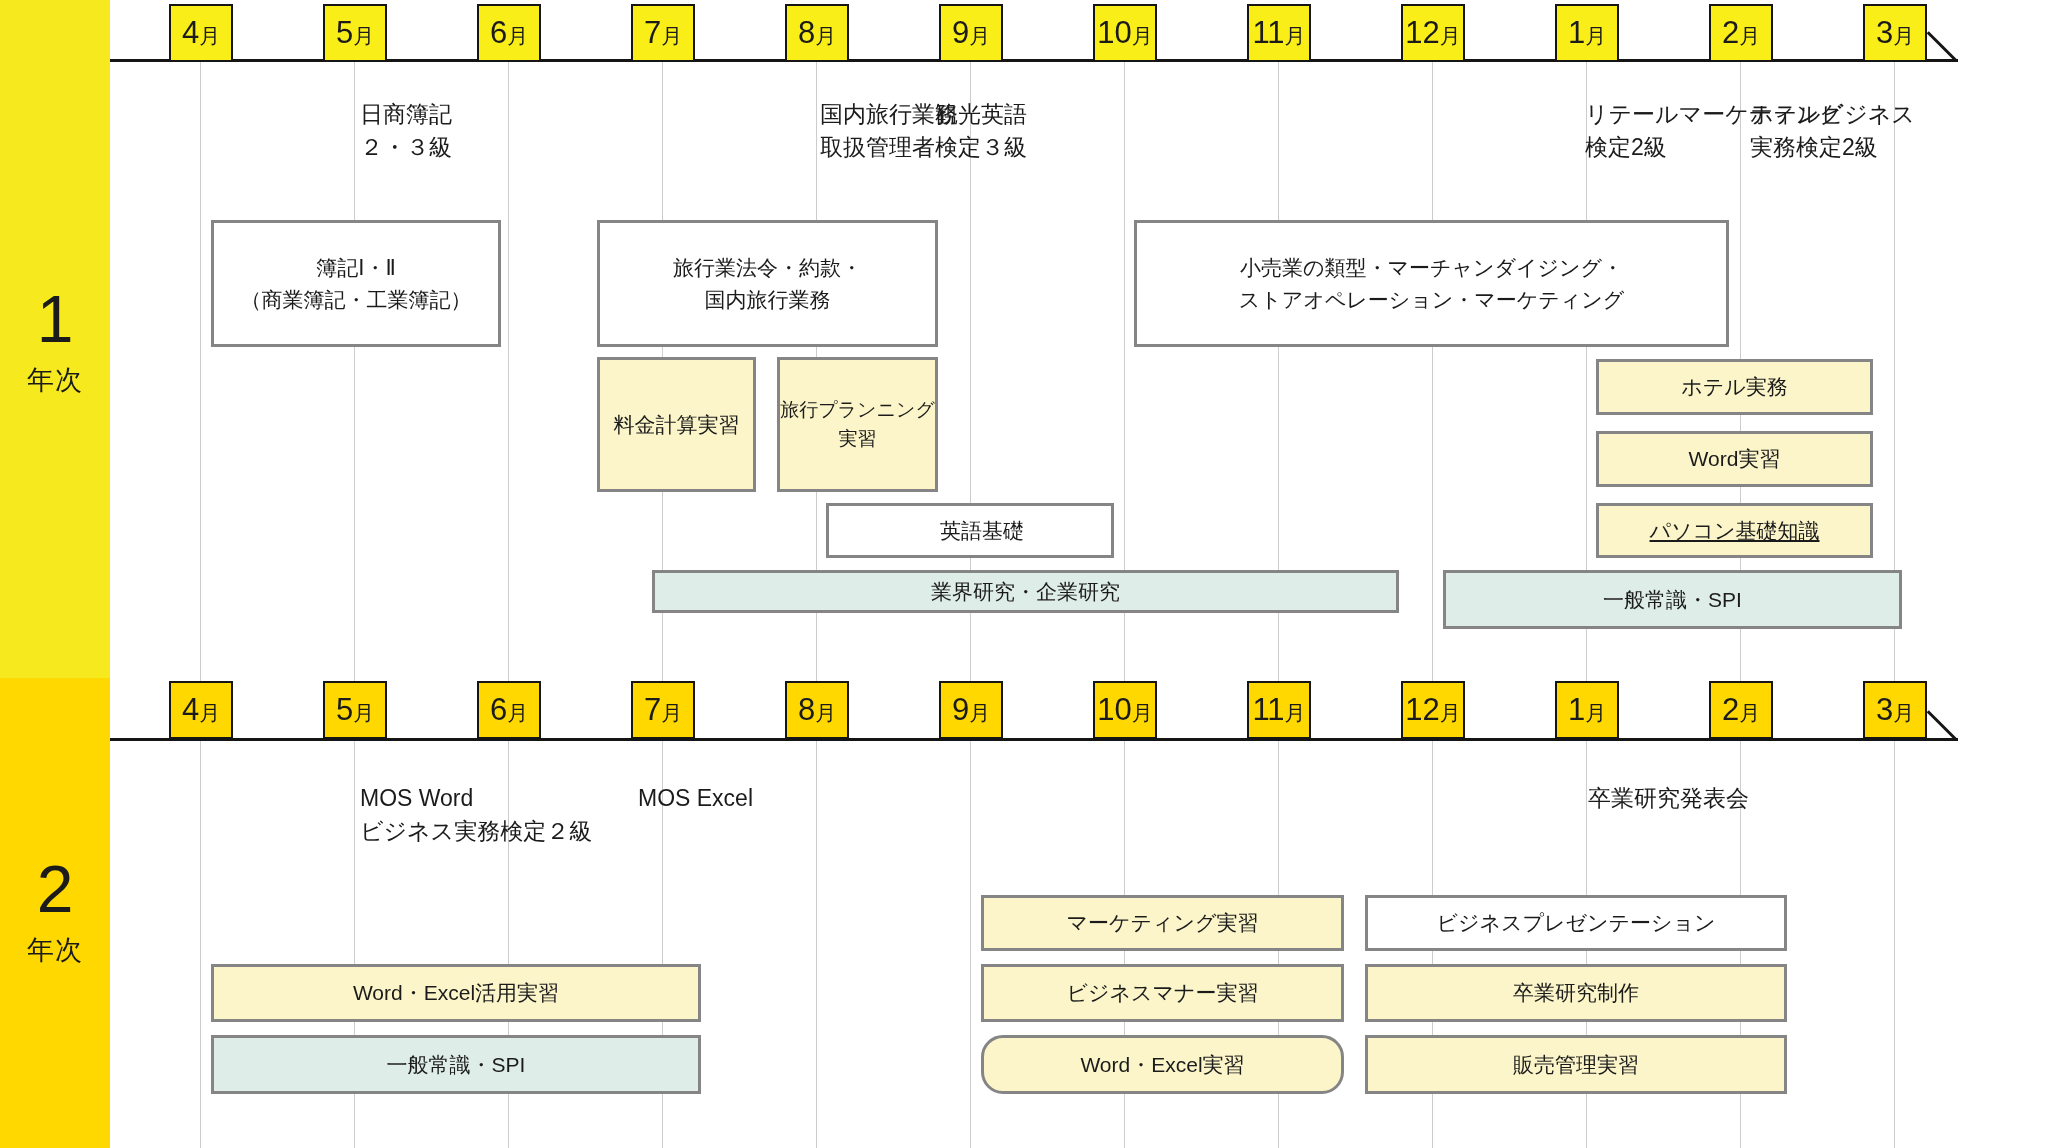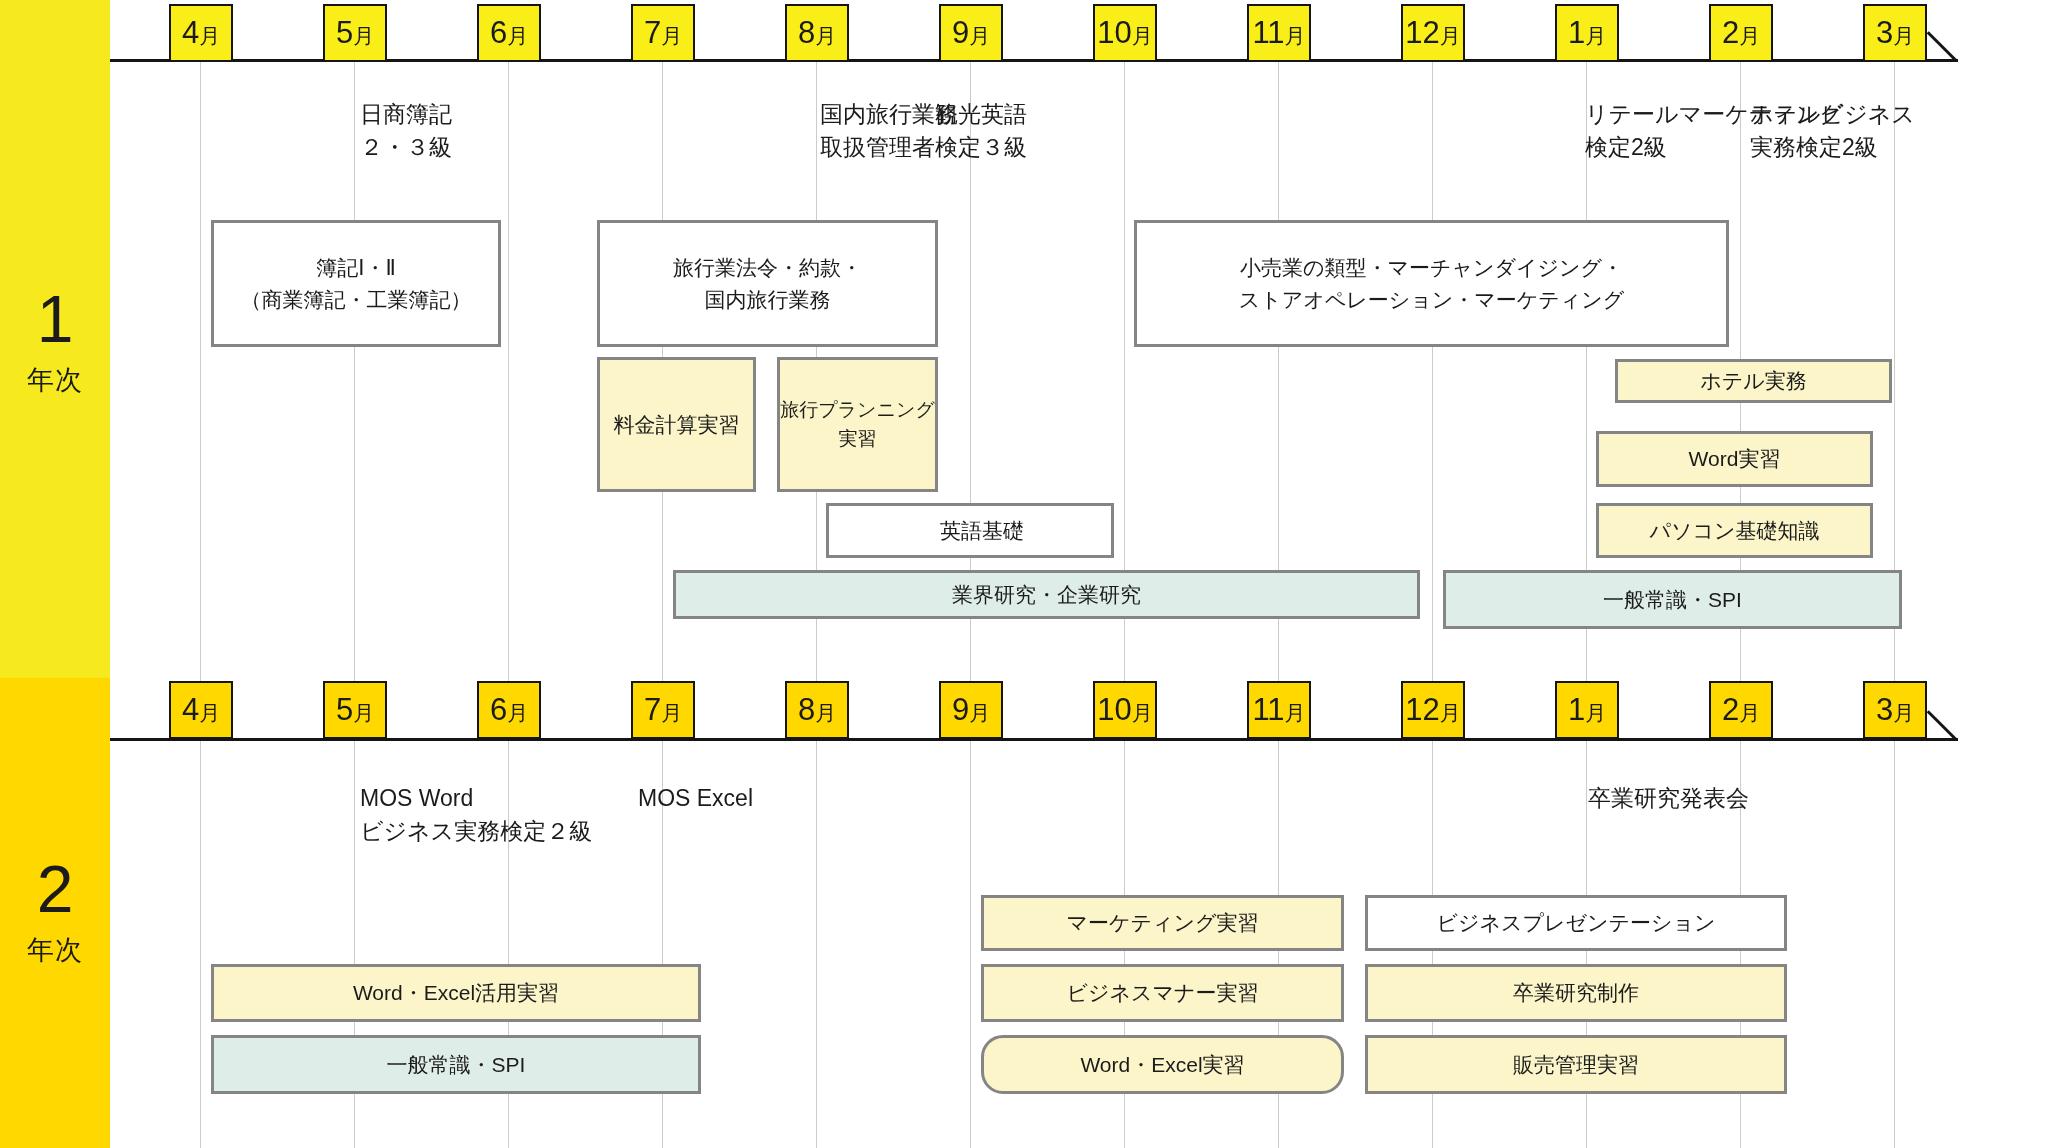--- a/index.html
+++ b/index.html
@@ -190,24 +190,24 @@
   <div class="course white" style="left:211px;top:220px;width:290px;height:127px;">簿記Ⅰ・Ⅱ
 （商業簿記・工業簿記）</div>
   <div class="course white" style="left:597px;top:220px;width:341px;height:127px;">旅行業法令・約款・
 国内旅行業務</div>
   <div class="course white" style="left:1134px;top:220px;width:595px;height:127px;">小売業の類型・マーチャンダイジング・
 ストアオペレーション・マーケティング</div>
   <div class="course yellow" style="left:597px;top:357px;width:159px;height:135px;">料金計算実習</div>
   <div class="course yellow small" style="left:777px;top:357px;width:161px;height:135px;">旅行プランニング
 実習</div>
   <div class="course white" style="left:826px;top:503px;width:288px;height:55px;padding-left:24px;">英語基礎</div>
-  <div class="course teal" style="left:673px;top:570px;width:747px;height:49px;">業界研究・企業研究</div>
-  <div class="course yellow" style="left:1596px;top:359px;width:277px;height:44px;margin-left:19px;">ホテル実務</div>
+  <div class="course teal" style="left:652px;top:570px;width:747px;height:43px;">業界研究・企業研究</div>
+  <div class="course yellow" style="left:1596px;top:359px;width:277px;height:56px;">ホテル実務</div>
   <div class="course yellow" style="left:1596px;top:431px;width:277px;height:56px;">Word実習</div>
-  <div class="course yellow" style="left:1596px;top:503px;width:277px;height:55px;">パソコン基礎知識</div>
+  <div class="course yellow" style="left:1596px;top:503px;width:277px;height:55px;text-decoration:underline;">パソコン基礎知識</div>
   <div class="course teal" style="left:1443px;top:570px;width:459px;height:59px;">一般常識・SPI</div>
 
   <div class="cert" style="left:360px;top:782px;">MOS Word
 ビジネス実務検定２級</div>
   <div class="cert" style="left:638px;top:782px;">MOS Excel</div>
   <div class="cert" style="left:1588px;top:782px;">卒業研究発表会</div>
 
   <div class="course yellow" style="left:981px;top:895px;width:363px;height:56px;">マーケティング実習</div>
   <div class="course white" style="left:1365px;top:895px;width:422px;height:56px;">ビジネスプレゼンテーション</div>
   <div class="course yellow" style="left:211px;top:964px;width:490px;height:58px;">Word・Excel活用実習</div>

